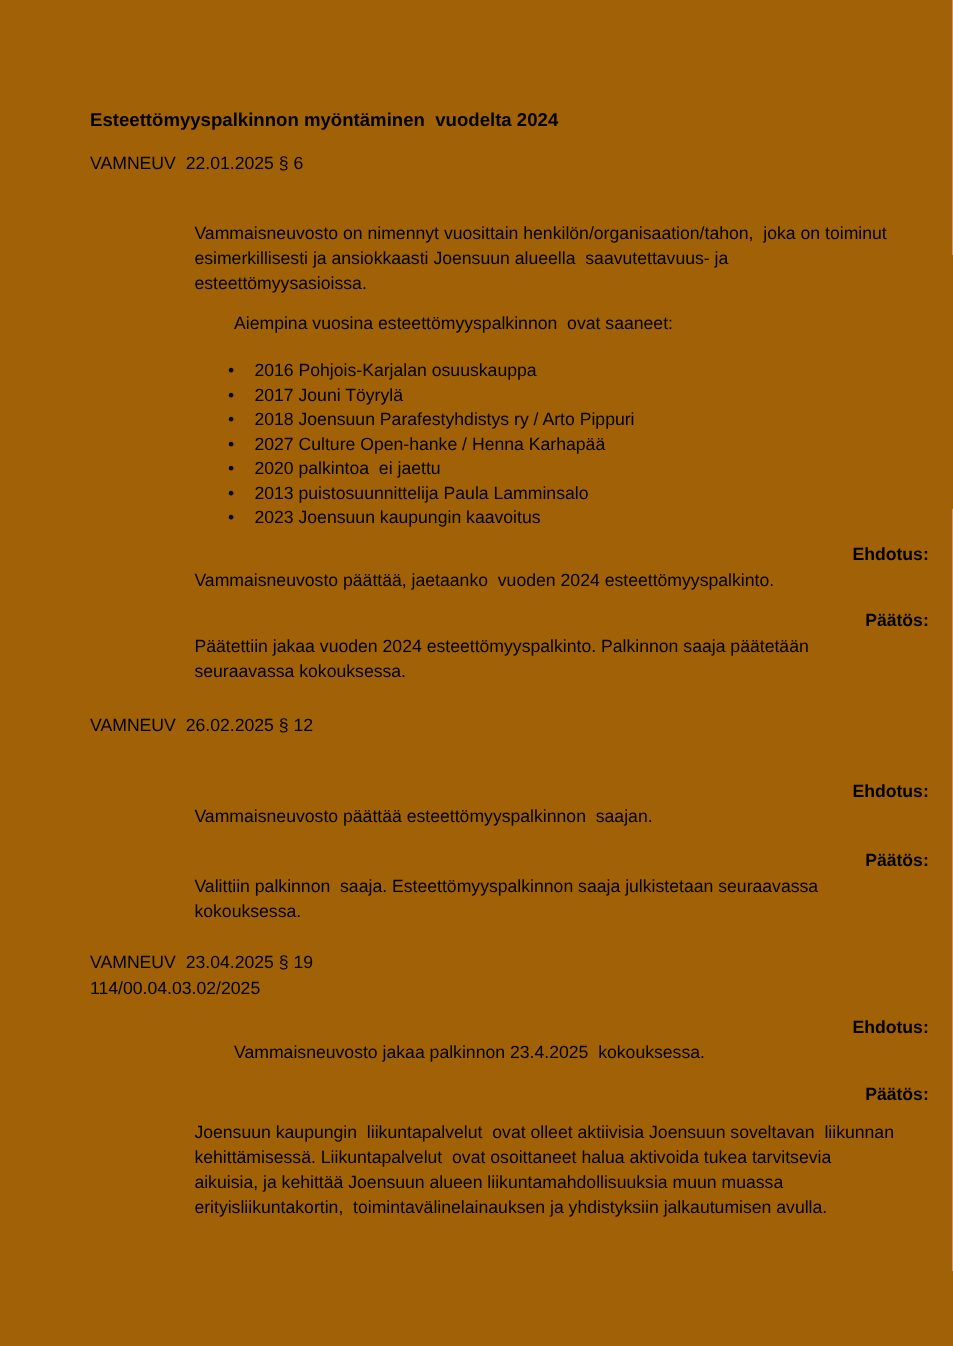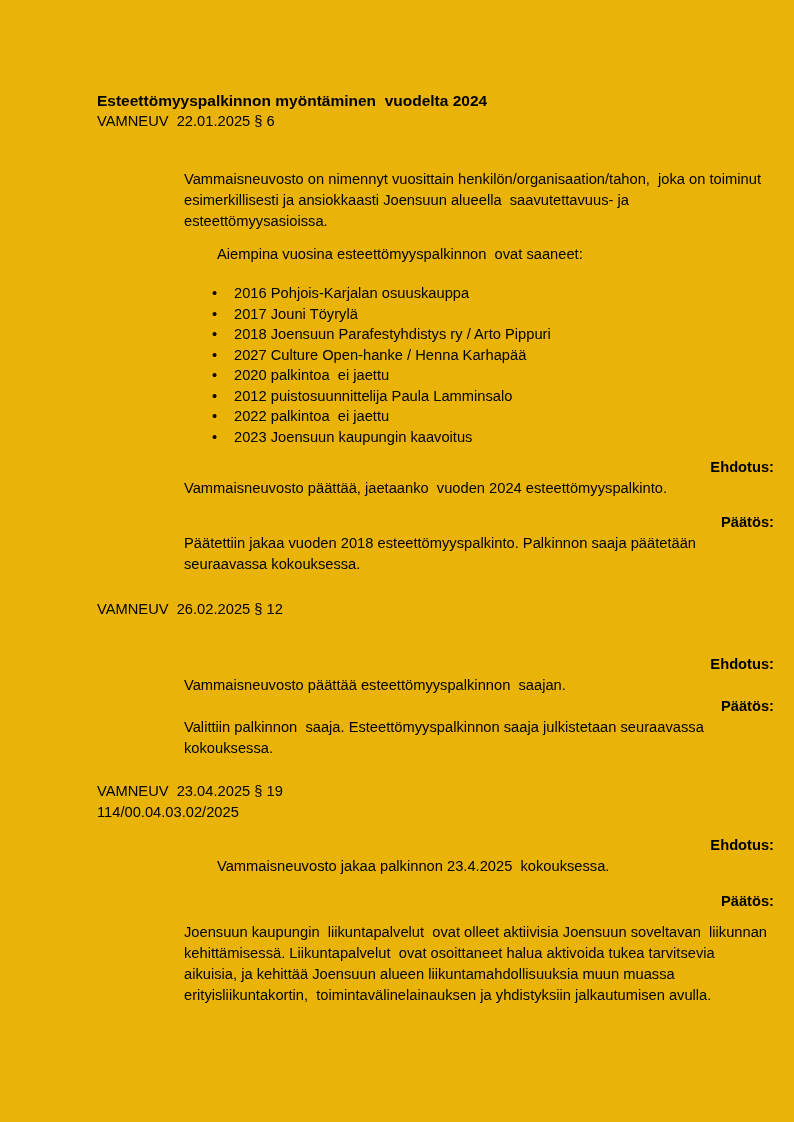--- a/index.html
+++ b/index.html
@@ -4,27 +4,27 @@
 <style>
   html, body {
     margin: 0;
     padding: 0;
     background: #ffffff;
   }
   .page {
     position: relative;
     width: 794px;
     height: 1122px;
-    background: #eab308;
+    background: #a16207;
     color: #000000;
     font-family: "Liberation Sans", sans-serif;
     font-size: 14.7px;
     line-height: 21px;
     box-sizing: border-box;
-    padding: 90px 20px 0 97px;
+    padding: 90px 20px 0 75px;
     overflow: hidden;
   }
   .doc-title {
     margin: 0;
     font-size: 15.5px;
     font-weight: bold;
     white-space: pre-wrap;
   }
   .heading, .case-number {
     margin: 0;
@@ -54,21 +54,21 @@
   }
   ul.history li::before {
     content: "\2022";
     display: inline-block;
     width: 22px;
   }
   .mt-10 { margin-top: 10px; }
   .mt-12 { margin-top: 12px; margin-left: 33px; }
   .mt-13 { margin-top: 13px; }
   .mt-14 { margin-top: 14px; }
-  .mt-16 { }
+  .mt-16 { margin-top: 16px; }
   .mt-22 { margin-top: 22px; }
   .mt-24 { margin-top: 24px; }
   .mt-34 { margin-top: 34px; }
   .mt-37 { margin-top: 37px; }
 </style>
 </head>
 <body>
 
 <div class="page">
 
@@ -80,31 +80,30 @@
       <p class="para mt-37">Vammaisneuvosto on nimennyt vuosittain henkilön/organisaation/tahon,  joka on toiminut
 esimerkillisesti ja ansiokkaasti Joensuun alueella  saavutettavuus- ja
 esteettömyysasioissa.</p>
       <p class="para mt-12">Aiempina vuosina esteettömyyspalkinnon  ovat saaneet:</p>
       <ul class="history">
         <li>2016 Pohjois-Karjalan osuuskauppa</li>
         <li>2017 Jouni Töyrylä</li>
         <li>2018 Joensuun Parafestyhdistys ry / Arto Pippuri</li>
         <li>2027 Culture Open-hanke / Henna Karhapää</li>
         <li>2020 palkintoa  ei jaettu</li>
-        <li>2012 puistosuunnittelija Paula Lamminsalo</li>
-        <li>2022 palkintoa  ei jaettu</li>
+        <li>2013 puistosuunnittelija Paula Lamminsalo</li>
         <li>2023 Joensuun kaupungin kaavoitus</li>
       </ul>
       <div class="mt-10">
         <div class="label">Ehdotus:</div>
         <p class="para">Vammaisneuvosto päättää, jaetaanko  vuoden 2024 esteettömyyspalkinto.</p>
       </div>
       <div class="mt-13">
         <div class="label">Päätös:</div>
-        <p class="para">Päätettiin jakaa vuoden 2018 esteettömyyspalkinto. Palkinnon saaja päätetään
+        <p class="para">Päätettiin jakaa vuoden 2024 esteettömyyspalkinto. Palkinnon saaja päätetään
 seuraavassa kokouksessa.</p>
       </div>
     </div>
   </section>
 
   <section>
     <div class="heading mt-24">VAMNEUV  26.02.2025 § 12</div>
     <div class="indent">
       <div class="mt-34">
         <div class="label">Ehdotus:</div>

